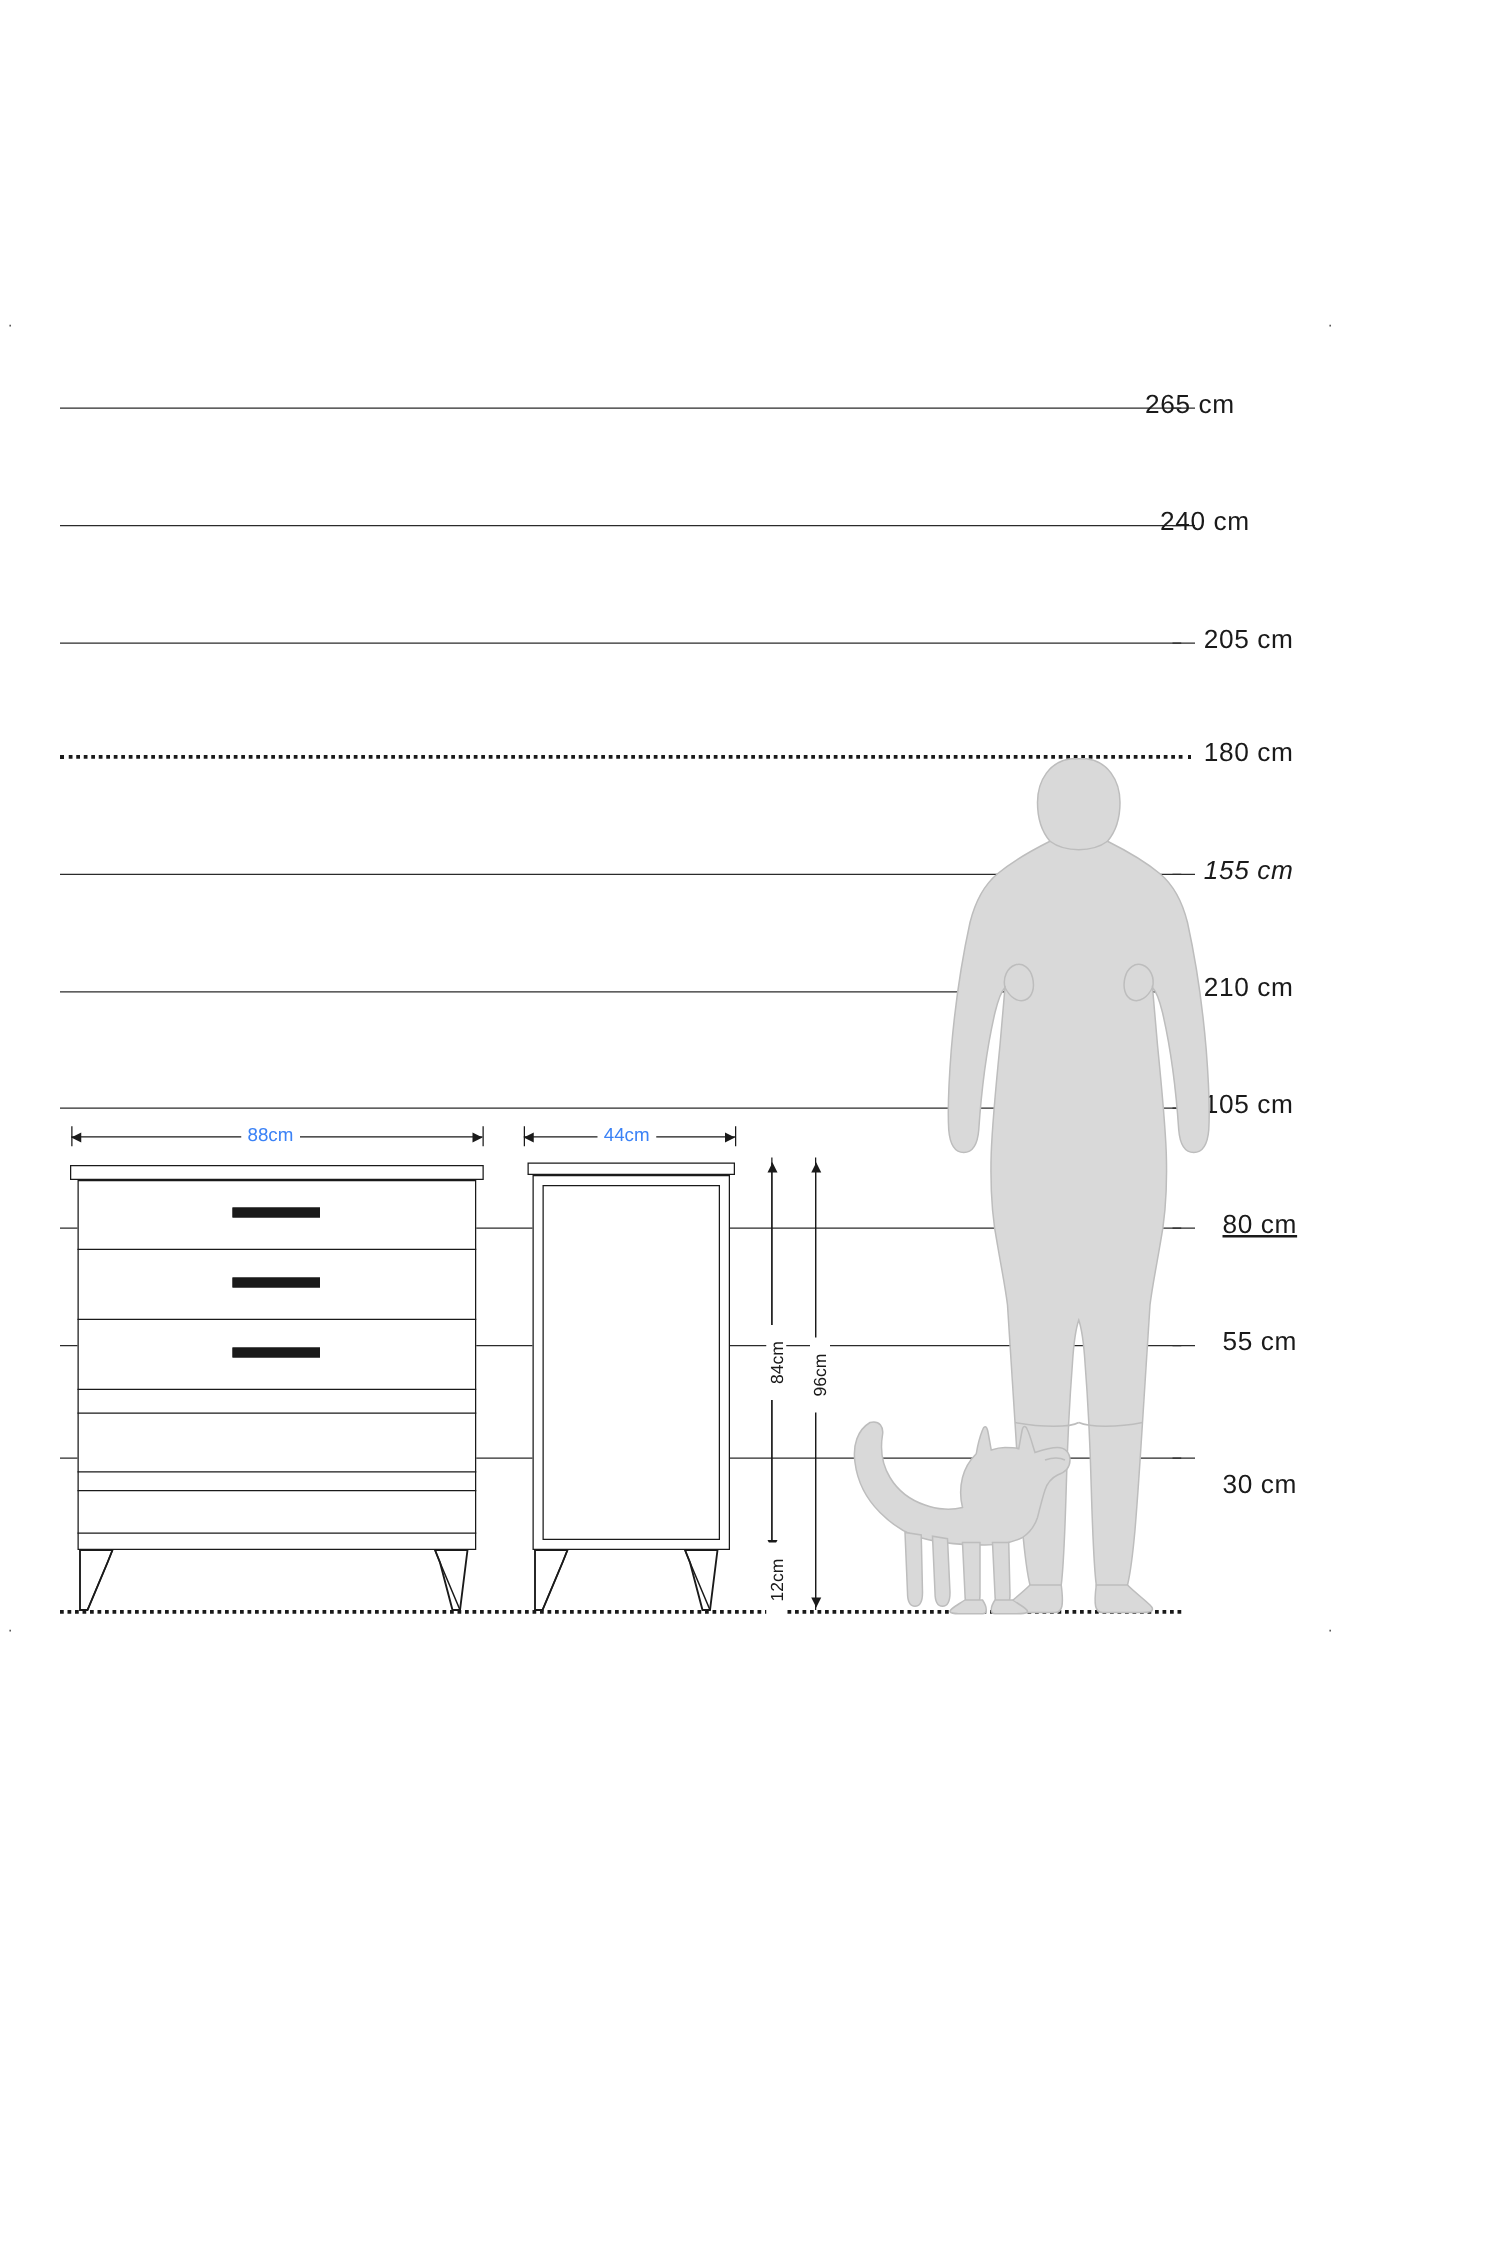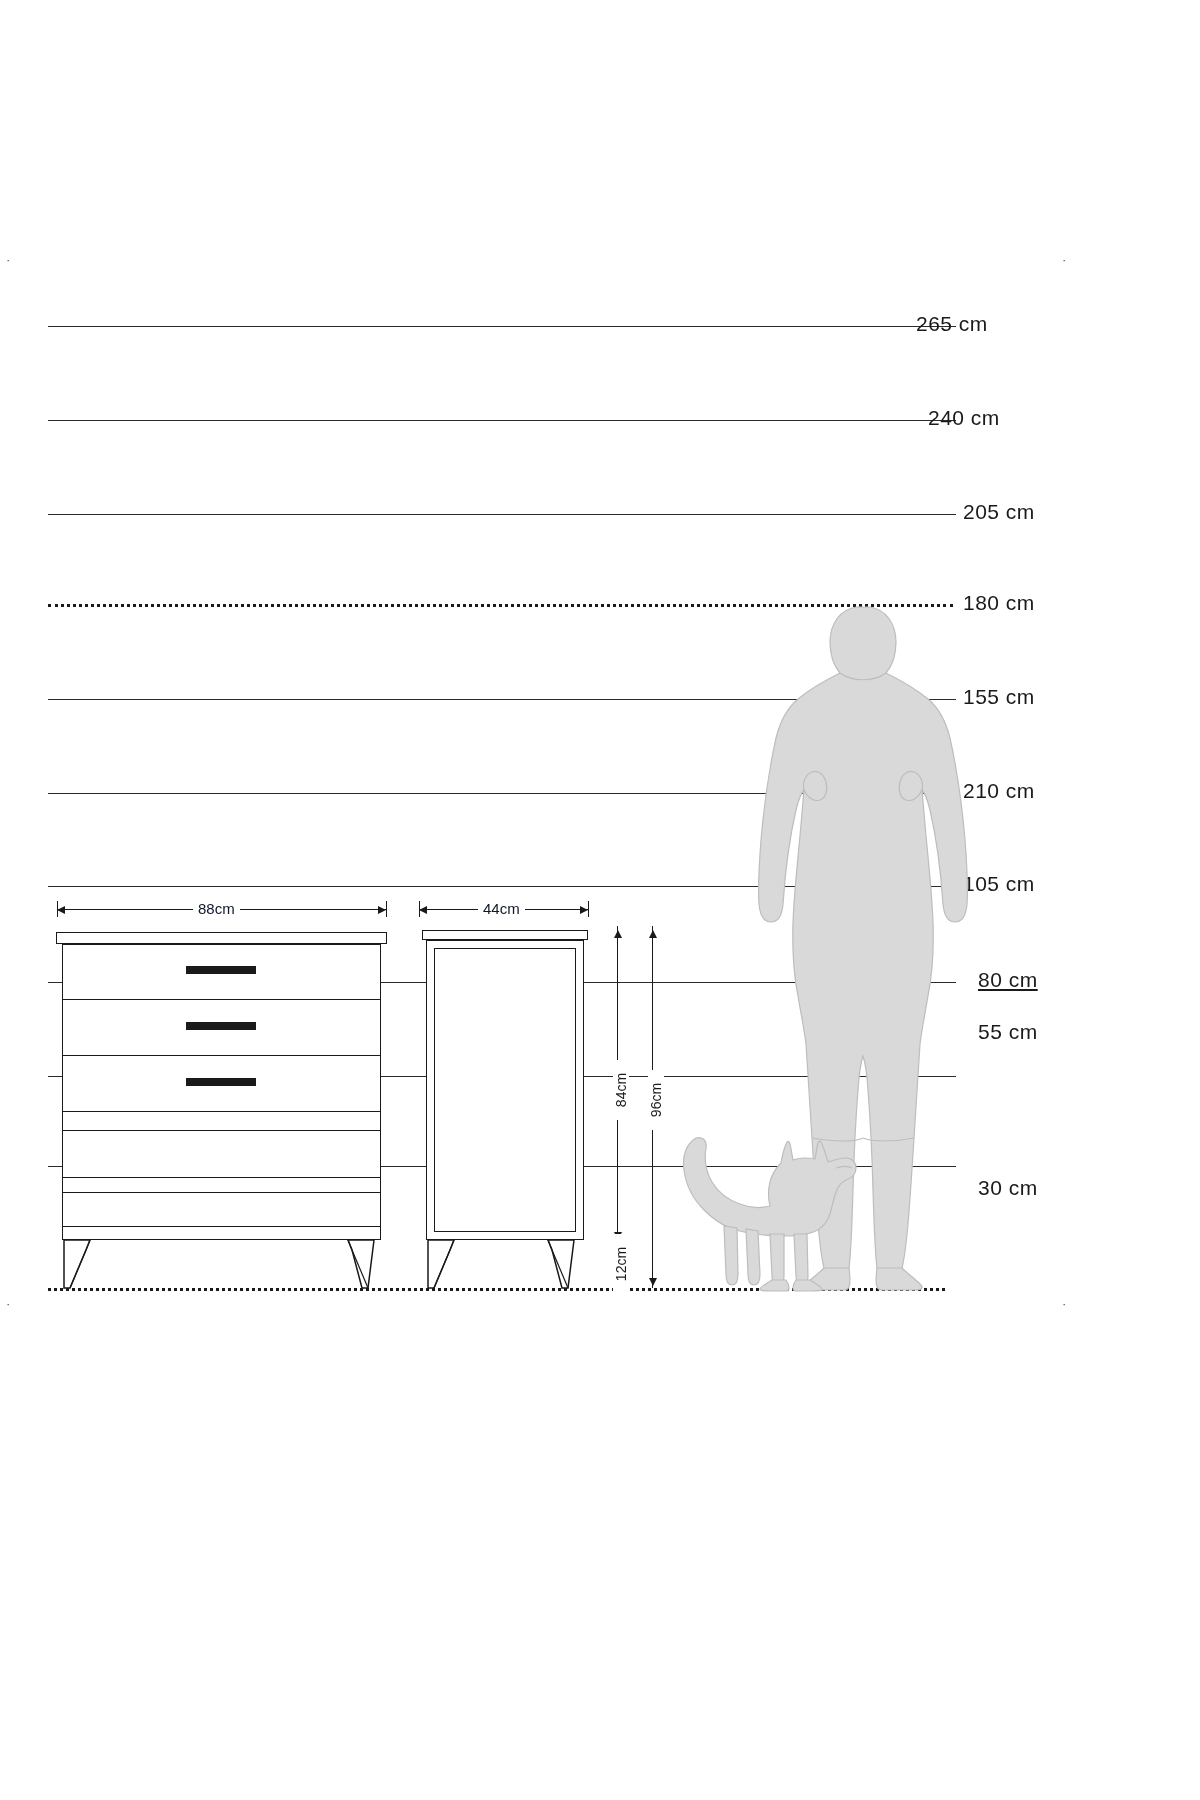--- a/index.html
+++ b/index.html
@@ -24,21 +24,21 @@
   .divider{position:absolute;height:0;border-top:1.4px solid #1a1a1a;}
   .vline{position:absolute;width:0;border-left:1.4px solid #1a1a1a;}
   .handle{position:absolute;background:#1a1a1a;border:1px solid #1a1a1a;}
 
   
   .dim-h{position:absolute;height:0;border-top:1px solid #1a1a1a;}
   .dim-h:before,.dim-h:after{content:"";position:absolute;top:-4px;width:0;height:0;border-top:4px solid transparent;border-bottom:4px solid transparent;}
   .dim-h:before{left:0;border-right:8px solid #1a1a1a;}
   .dim-h:after{right:0;border-left:8px solid #1a1a1a;}
   .dim-cap{position:absolute;width:0;border-left:1px solid #1a1a1a;}
-  .dim-label{position:absolute;font-size:15px;color:#0f172a;background:#fff;padding:0 5px;white-space:nowrap;}
+  .dim-label{position:absolute;font-size:15px;color:#3b82f6;background:#fff;padding:0 5px;white-space:nowrap;}
   .dim-label-v{position:absolute;font-size:14px;color:#1a1a1a;background:#fff;white-space:nowrap;
       transform-origin:center center;transform:rotate(-90deg);}
   .dim-v{position:absolute;width:0;border-left:1px solid #1a1a1a;}
   .dim-v:before,.dim-v:after{content:"";position:absolute;left:-4px;width:0;height:0;border-left:4px solid transparent;border-right:4px solid transparent;}
   .dim-v:before{top:0;border-bottom:8px solid #1a1a1a;}
   .dim-v:after{bottom:0;border-top:8px solid #1a1a1a;}
 
   svg.figure{position:absolute;overflow:visible;}
 </style>
 </head>
@@ -61,37 +61,37 @@
 
   <div class="scale-line" style="left:48px;top:514px;width:897px;"></div>
   <div class="tick" style="left:938px;top:514px;"></div>
   <div class="scale-label" style="left:963px;top:500px;">205 cm</div>
 
   <div class="ceiling-dotted" style="left:48px;top:604px;width:905px;"></div>
   <div class="scale-label" style="left:963px;top:591px;">180 cm</div>
 
   <div class="scale-line" style="left:48px;top:699px;width:897px;"></div>
   <div class="tick" style="left:938px;top:699px;"></div>
-  <div class="scale-label" style="left:963px;top:685px;">155 cm</div>
+  <div class="scale-label" style="left:963px;top:685px;font-style:italic;">155 cm</div>
 
   <div class="scale-line" style="left:48px;top:793px;width:897px;"></div>
   <div class="tick" style="left:938px;top:793px;"></div>
   <div class="scale-label" style="left:963px;top:779px;">210 cm</div>
 
   <div class="scale-line" style="left:48px;top:886px;width:897px;"></div>
   <div class="tick" style="left:938px;top:886px;"></div>
   <div class="scale-label" style="left:963px;top:872px;">105 cm</div>
 
   <div class="scale-line" style="left:48px;top:982px;width:897px;"></div>
   <div class="tick" style="left:938px;top:982px;"></div>
   <div class="scale-label" style="left:978px;top:968px;text-decoration:underline;">80 cm</div>
 
   <div class="scale-line" style="left:48px;top:1076px;width:897px;"></div>
   <div class="tick" style="left:938px;top:1076px;"></div>
-  <div class="scale-label" style="left:978px;top:1020px;">55 cm</div>
+  <div class="scale-label" style="left:978px;top:1062px;">55 cm</div>
 
   <div class="scale-line" style="left:48px;top:1166px;width:897px;"></div>
   <div class="tick" style="left:938px;top:1166px;"></div>
   <div class="scale-label" style="left:978px;top:1176px;">30 cm</div>
 
   <div class="floor-line" style="left:48px;top:1288px;width:897px;"></div>
 
   <div class="unit">
 
     <div class="topslab" style="left:56px;top:932px;width:331px;height:12px;"></div>

